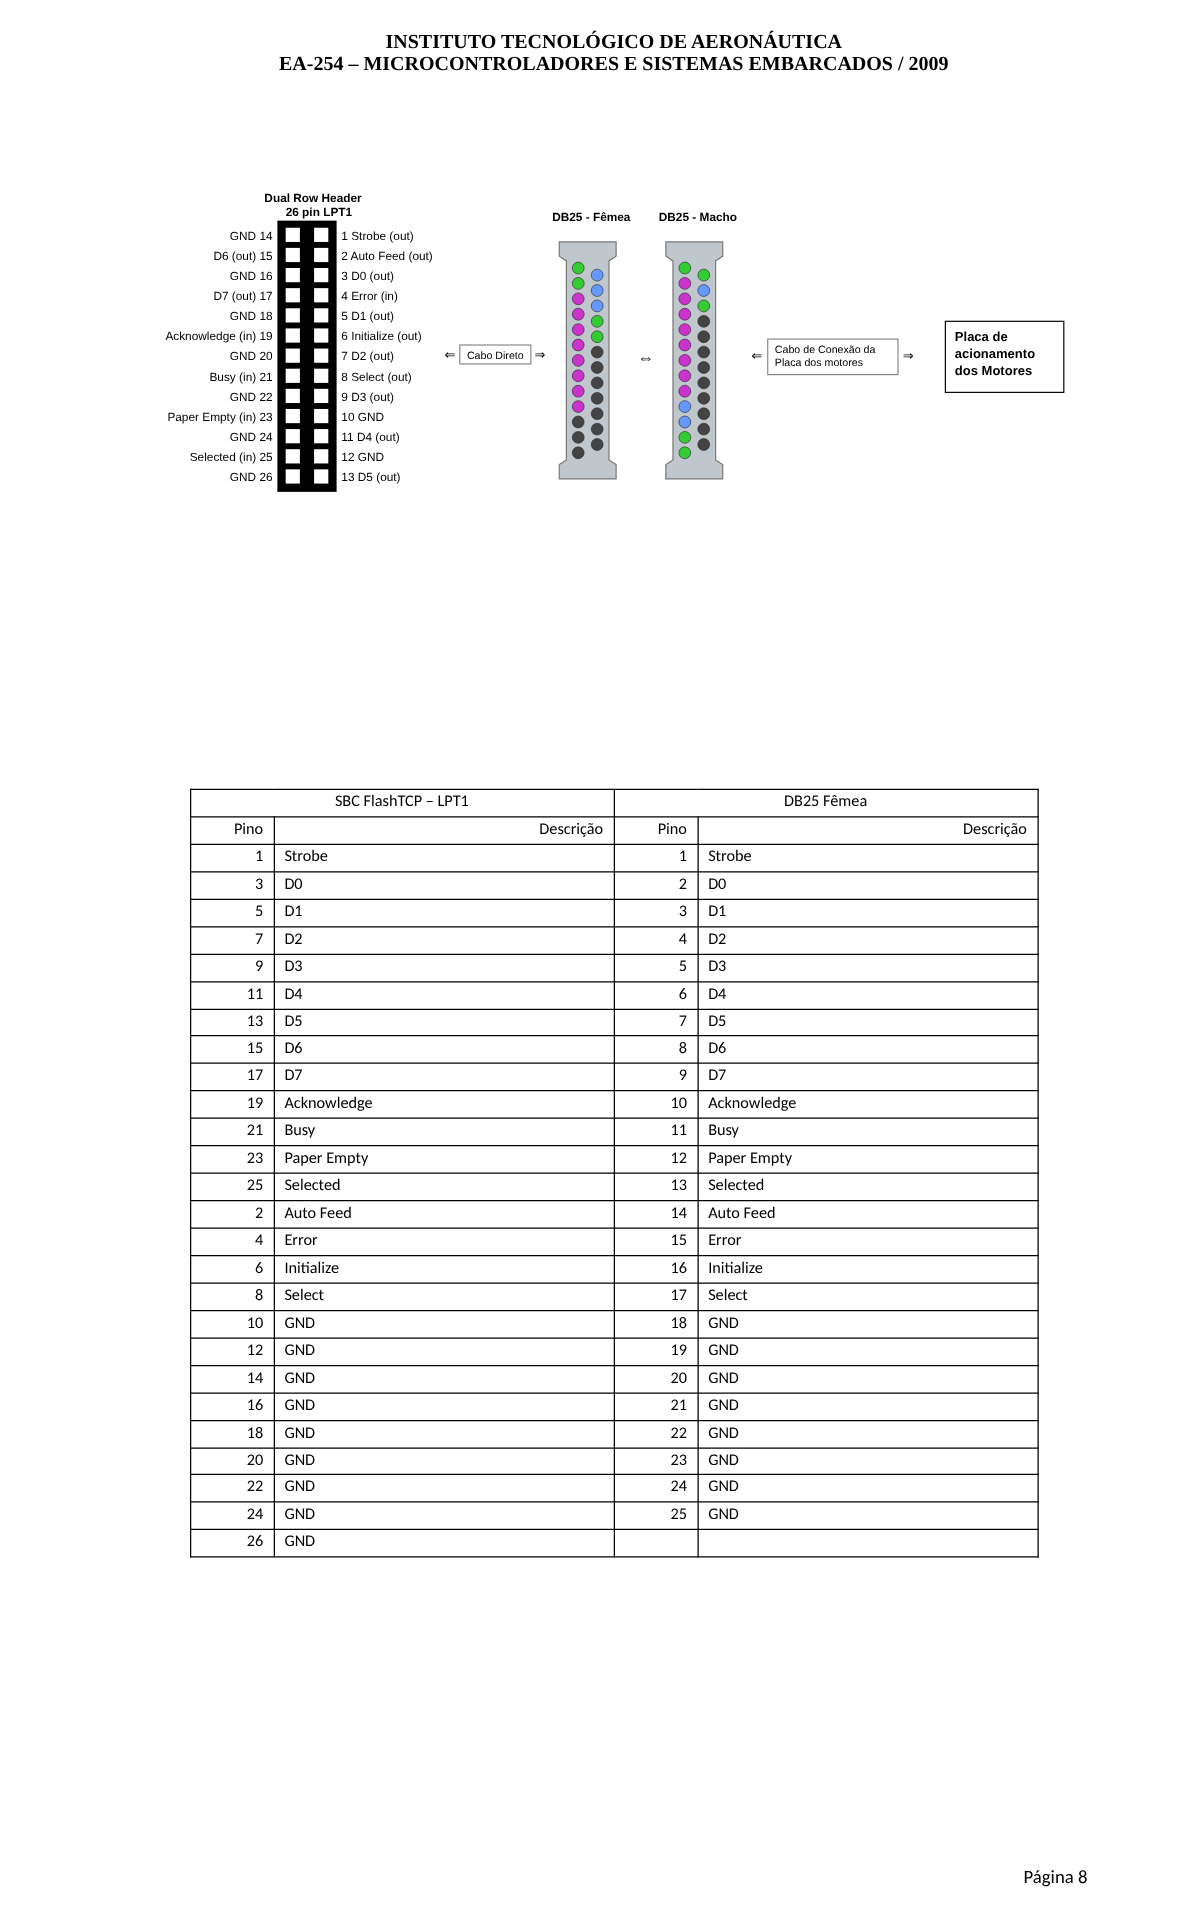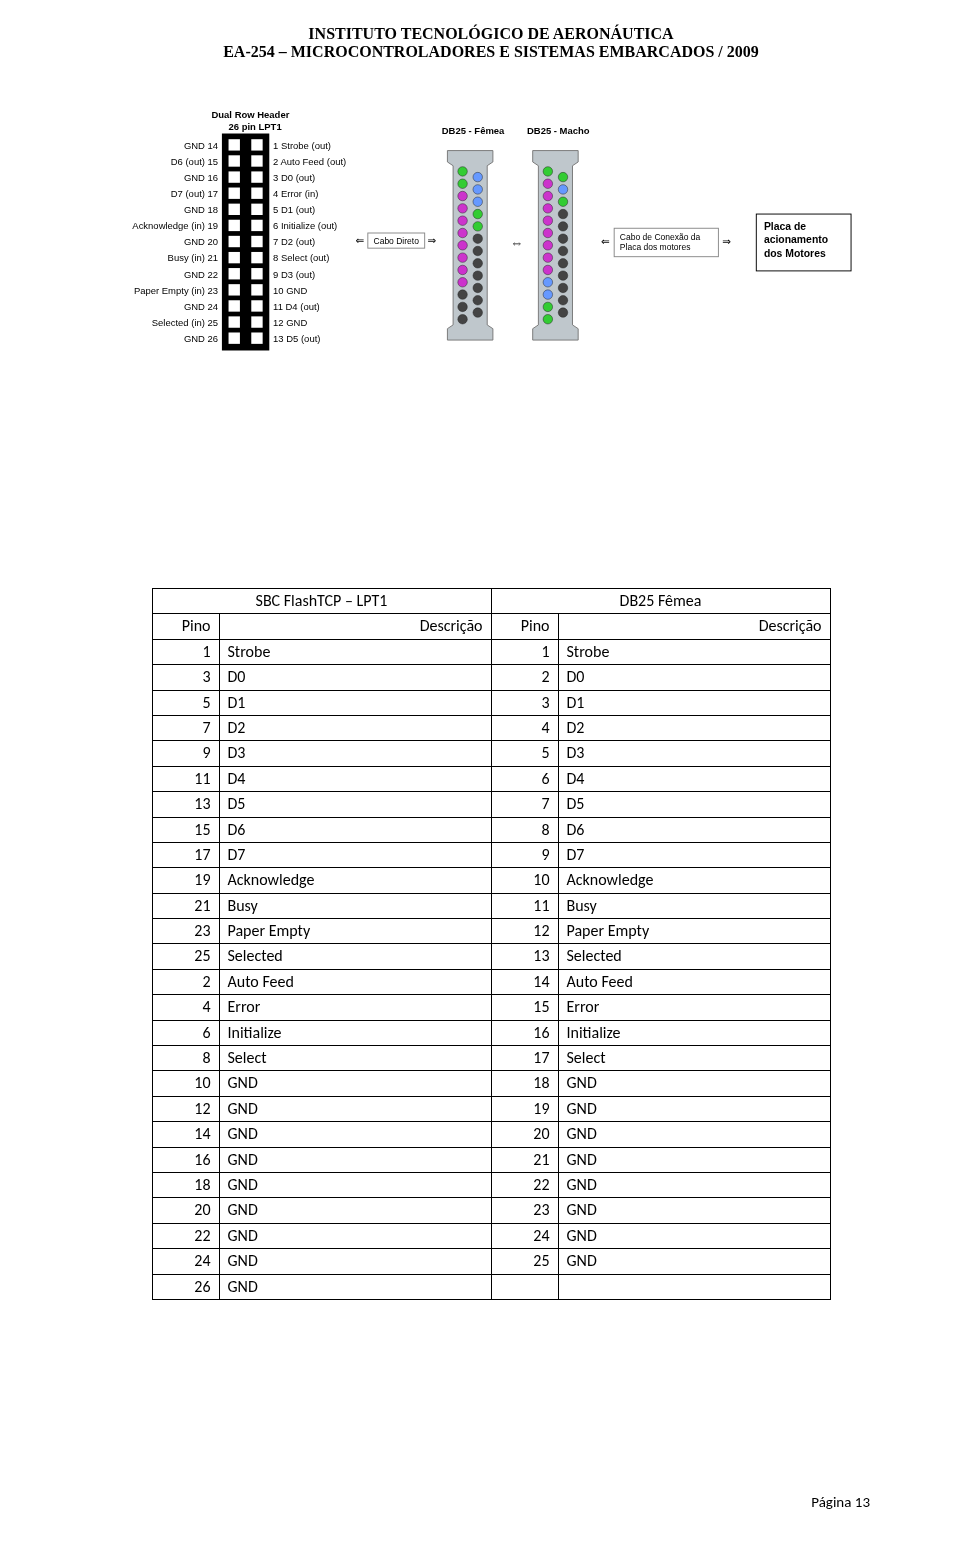--- a/index.html
+++ b/index.html
@@ -17,34 +17,34 @@
     padding: 25px 90px 40px 112px;
     box-sizing: border-box;
     position: relative;
   }
   .hdr {
     text-align: center;
     font-weight: bold;
     font-size: 16px;
   }
   .diagram {
-    margin-top: 37px;
+    margin-top: 80px;
     display: flex;
     align-items: center;
     font-family: Arial, sans-serif;
     font-size: 10px;
     color: #000;
   }
   .diagram svg text { font-family: Arial, sans-serif; }
   .pin-table {
     border-collapse: collapse;
     margin: 220px auto 0 auto;
     width: 679px;
     font-family: Calibri, Arial, sans-serif;
-    font-size: 16px;
+    font-size: 13px;
   }
   .pin-table th, .pin-table td {
     border: 1px solid #000;
     padding: 3px 8px;
     text-align: left;
     line-height: 1.15;
   }
   .pin-table .hdrcell {
     text-align: center;
     font-weight: normal;
@@ -360,14 +360,14 @@
         </tr>
         <tr>
           <td style="text-align: right; width: 50px;">26</td>
           <td>GND</td>
           <td style="text-align: right; width: 50px; border: 1px solid rgb(0, 0, 0);"></td>
           <td></td>
         </tr>
       </tbody>
   </table>
 
-  <div class="footer">Página 13</div>
+  <div class="footer">Página 8</div>
 </div>
 
 </body></html>

